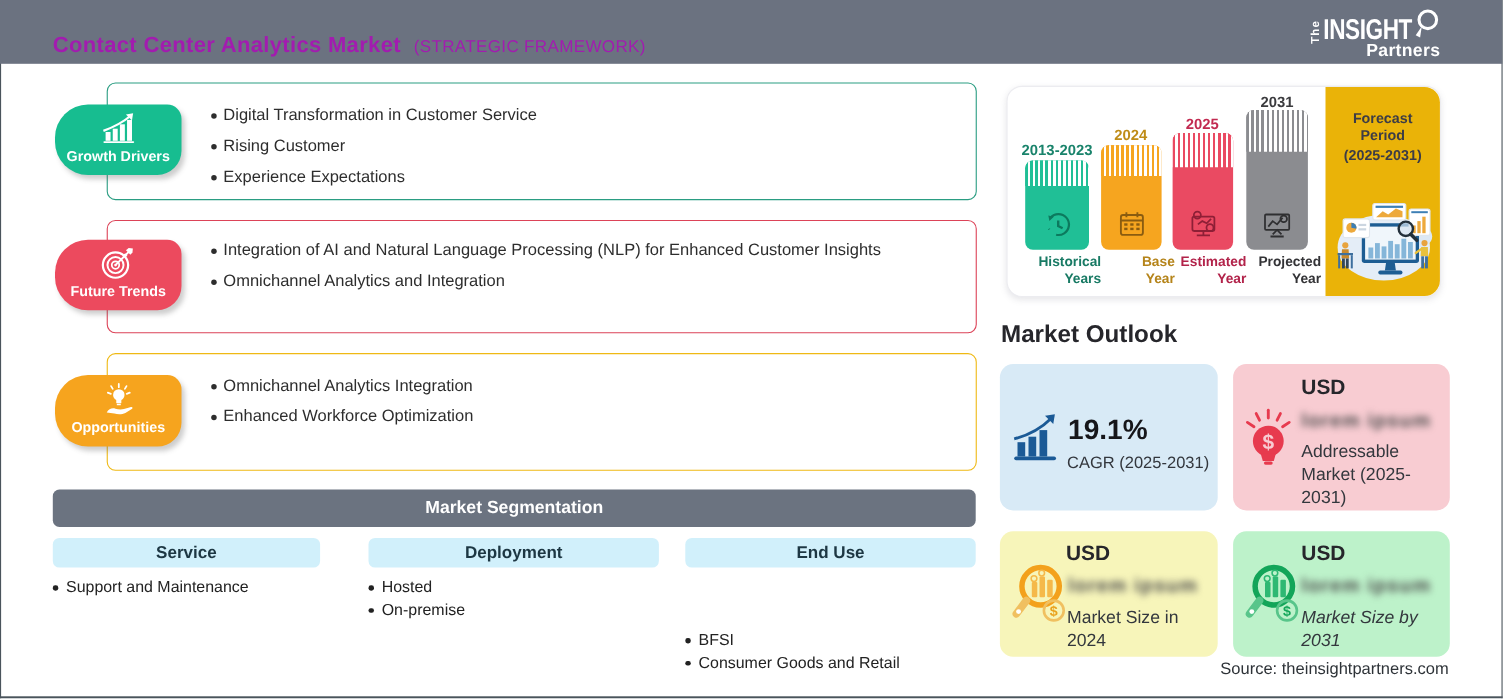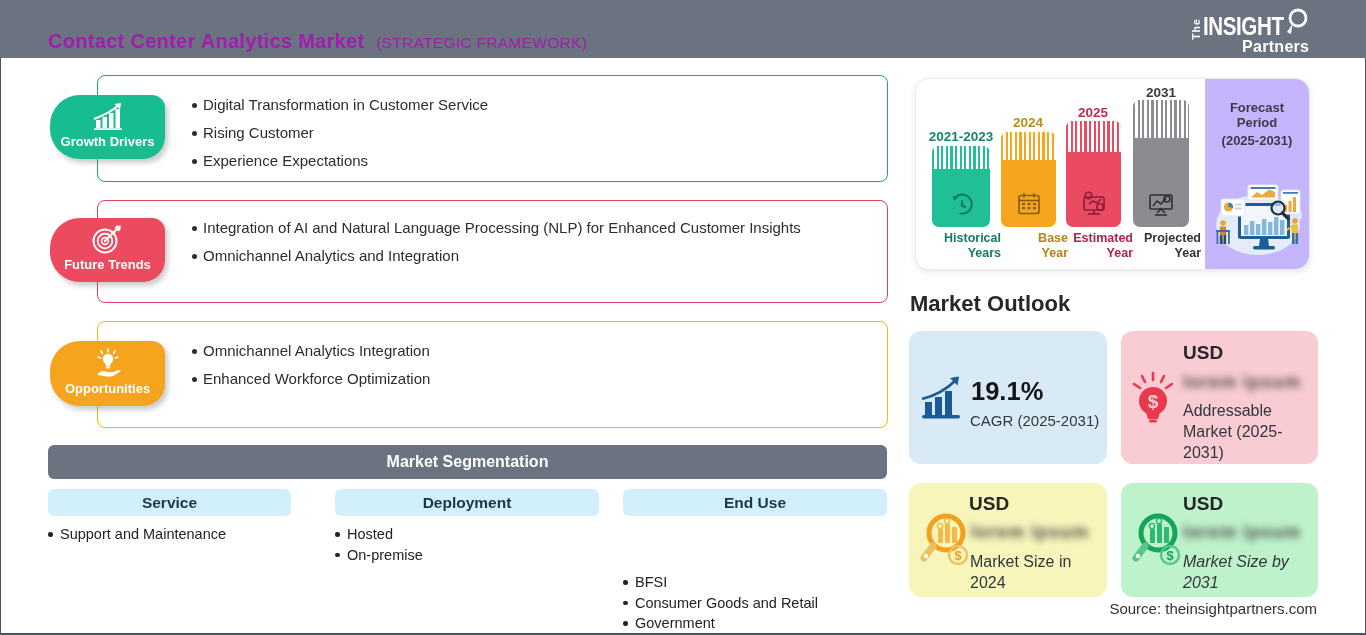--- a/index.html
+++ b/index.html
@@ -55,21 +55,21 @@
   .seglist{position:absolute;top:524px;font-size:14.5px;color:#222;}
   .seglist div{position:relative;padding-left:12px;line-height:20.7px;}
   .seglist div:before{content:"";position:absolute;left:0;top:8px;width:4.5px;height:4.5px;border-radius:50%;background:#222;}
   #sl1{left:48px;}
   #sl2{left:335px;}
   #sl3{left:623px;margin-top:48px;}
 
   
   #chartcard{position:absolute;left:915px;top:78px;width:393px;height:190px;background:#fff;
              border-radius:14px;border:1px solid #ececf0;box-shadow:0 2px 6px rgba(120,120,140,.18);}
-  #fpanel{position:absolute;left:289px;top:0;width:104px;height:190px;background:#c4b5fd;border-radius:0 14px 14px 0;}
+  #fpanel{position:absolute;left:289px;top:0;width:104px;height:190px;background:#eab308;border-radius:0 14px 14px 0;}
   #fpanel .t{position:absolute;left:0;width:100%;top:22px;text-align:center;font-size:13px;font-weight:bold;color:#3c3c46;line-height:14.5px;}
   #fpanel .t2{position:absolute;left:0;width:100%;top:54px;text-align:center;font-size:13px;font-weight:bold;color:#3c3c46;}
   .bar{position:absolute;border-radius:7px;}
   .stripe{position:absolute;left:0;top:0;width:100%;border-radius:7px 7px 0 0;}
   .ylab{position:absolute;font-weight:bold;font-size:13.5px;line-height:13.5px;text-align:center;}
   .blab{position:absolute;font-weight:bold;font-size:12.5px;text-align:right;line-height:14.5px;top:152px;width:80px;}
   .bicon{position:absolute;}
 
   
   #mo-head{position:absolute;left:910px;top:291px;font-size:22px;font-weight:bold;color:#26262b;}
@@ -173,21 +173,20 @@
 <div class="seglist" id="sl1">
   <div>Support and Maintenance</div>
 </div>
 <div class="seglist" id="sl2">
   <div>Hosted</div>
   <div>On-premise</div>
 </div>
 <div class="seglist" id="sl3">
   <div>BFSI</div>
   <div>Consumer Goods and Retail</div>
-  <div>Government</div>
 </div>
 
 <div id="chartcard">
   <div id="fpanel">
     <div class="t">Forecast<br>Period</div>
     <div class="t2">(2025-2031)</div>
     <svg class="abs" style="left:6px;top:104px" width="92" height="78" viewBox="0 0 92 78">
       <ellipse cx="47" cy="42" rx="42" ry="30" fill="#e4edf7"></ellipse>
       <ellipse cx="78" cy="32" rx="13" ry="10" fill="#dce8f4"></ellipse>
       <rect x="27" y="20" width="52" height="36" rx="2.5" fill="#1d5d93"></rect>
@@ -232,21 +231,21 @@
       <g>
         <circle cx="84" cy="38" r="2.8" fill="#e8a33d"></circle>
         <path d="M81 41.5 L87 41.5 L87.5 50 L80.5 50 Z" fill="#e8c13d"></path>
         <rect x="81" y="50" width="2.6" height="11" fill="#3d6f9e"></rect>
         <rect x="84.5" y="50" width="2.6" height="11" fill="#3d6f9e"></rect>
         <path d="M81.5 43 L76 47" stroke="#e8c13d" stroke-width="2" stroke-linecap="round"></path>
       </g>
     </svg>
   </div>
 
-  <div class="ylab" style="left:5px;top:51px;width:80px;color:#19836b;">2021-2023</div>
+  <div class="ylab" style="left:5px;top:51px;width:80px;color:#19836b;">2013-2023</div>
   <div class="bar" style="left:16px;top:67px;width:58px;height:81px;background:#20bf96;">
     <div class="stripe" style="height:23px;background:repeating-linear-gradient(90deg,#20bf96 0 2.2px,#fff 2.2px 4.6px);"></div>
   </div>
   <svg class="bicon" style="left:34px;top:114px" width="24" height="24" viewBox="0 0 24 24">
     <g fill="none" stroke="#0c7a5e" stroke-width="2">
       <path d="M5 5 A9.5 9.5 0 1 1 3.6 15" stroke-dasharray="40 8"></path>
       <path d="M12 7.5 L12 12.5 L16 14.5" stroke-width="2.2"></path>
     </g>
     <path d="M3 3 L8 4 L4 8 Z" fill="#0c7a5e"></path>
   </svg>

